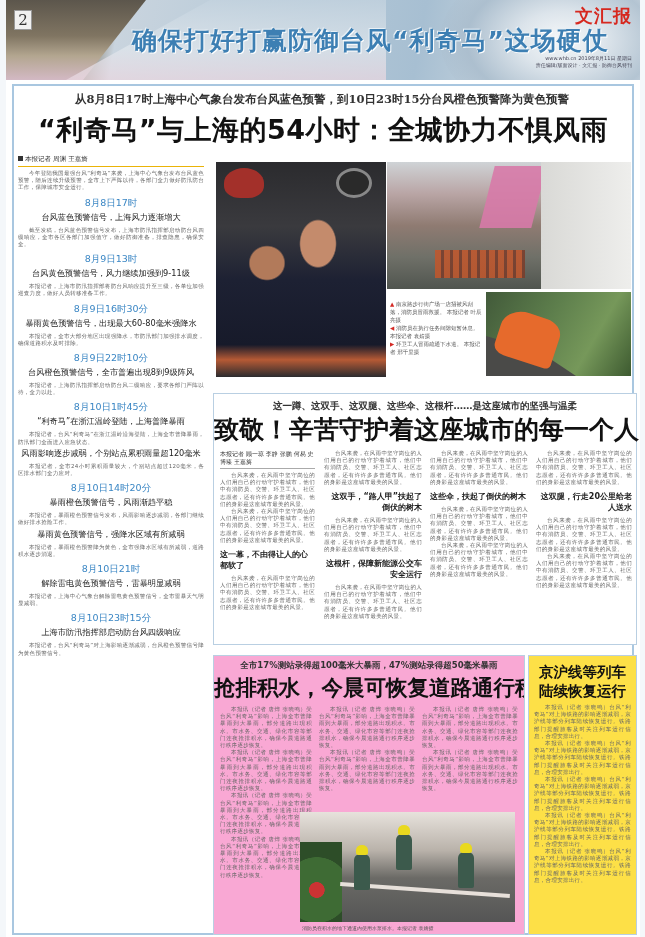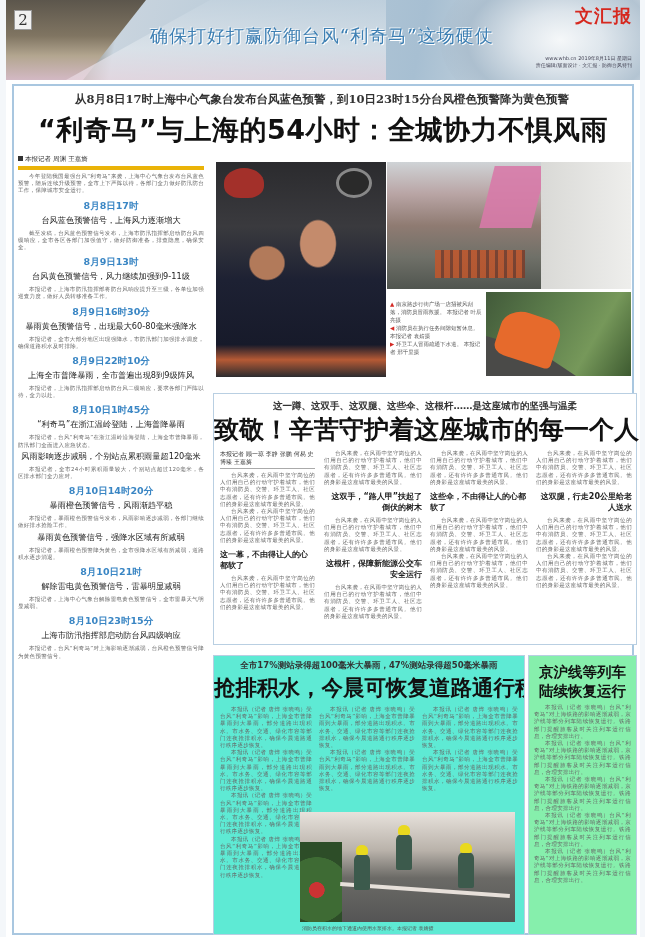--- a/index.html
+++ b/index.html
@@ -14,38 +14,38 @@
   .banner .photo-left { position: absolute; left: 0; top: 0; width: 140px; height: 80px;
     background: linear-gradient(180deg, #5c564c 0%, #807562 45%, #b3a690 70%, #d3b9c4 100%);
     clip-path: polygon(0 0, 100% 0, 55% 100%, 0 100%); }
   .banner .photo-mid { position: absolute; left: 60px; top: 0; width: 320px; height: 80px;
     background: linear-gradient(180deg, #c4d3df 0%, #dfe6ec 60%, #e9d7e0 100%);
     clip-path: polygon(45% 0, 100% 0, 100% 100%, 0 100%); opacity: .75; }
   .banner .swirl { position: absolute; right: -40px; top: -40px; width: 240px; height: 160px; border-radius: 50%;
     background: radial-gradient(ellipse at center, #ffffff 0%, #e1e8ee 25%, #a9bccc 55%, rgba(160,185,205,0) 75%); opacity: .8; }
   .page-num { position: absolute; left: 8px; top: 10px; width: 18px; height: 20px; background: #f1f1f1; border: 1px solid #999;
     font-family: "DejaVu Serif", serif; font-size: 15px; color: #333; text-align: center; line-height: 18px; }
-  .banner-title { position: absolute; left: 126px; top: 24px; font-size: 18px; font-weight: normal; color: #3d7fb3;
-    letter-spacing: 1px; text-shadow: 1px 1px 0 #fff, -1px -1px 0 #e9f0f5; white-space: nowrap; margin-left: 18px; }
+  .banner-title { position: absolute; left: 126px; top: 24px; font-size: 25px; font-weight: bold; color: #3d7fb3;
+    letter-spacing: 1px; text-shadow: 1px 1px 0 #fff, -1px -1px 0 #e9f0f5; white-space: nowrap; }
   .masthead { position: absolute; right: 8px; top: 4px; font-family: "DejaVu Serif", serif; font-weight: bold; color: #d6281f; font-size: 18px; letter-spacing: 1px; }
   .banner-meta { position: absolute; right: 8px; top: 55px; font-size: 5px; line-height: 7px; color: #445; text-align: right; }
 
   
   .frame { position: absolute; left: 6px; top: 84px; width: 622px; height: 851px; border: 2px solid #a9c7e0; }
 
   .kicker { position: absolute; left: 16px; top: 92px; width: 600px; text-align: center; font-family: "DejaVu Serif", serif;
     font-weight: bold; font-size: 11.5px; color: #333; white-space: nowrap; }
   .headline { position: absolute; left: 14px; top: 112px; width: 606px; text-align: center; font-weight: bold; font-size: 27px; color: #111; letter-spacing: 0.5px; white-space: nowrap; }
 
   
   .left-col { position: absolute; left: 12px; top: 155px; width: 186px; height: 780px; }
-  .byline { font-size: 6.5px; color: #333; border-bottom: 4px solid #eab308; padding-bottom: 2px; margin-bottom: 3px; }
+  .byline { font-size: 6.5px; color: #333; border-bottom: 1px solid #eab308; padding-bottom: 2px; margin-bottom: 3px; }
   .byline .sq { display: inline-block; width: 5px; height: 5px; background: #333; margin-right: 2px; }
   .txt { font-size: 5.5px; line-height: 7.2px; color: #666; text-indent: 2em; text-align: justify; letter-spacing: .3px; }
-  .t-time { text-align: center; color: #3a86c4; font-weight: bold; font-size: 9.5px; margin-top: 5px; }
+  .t-time { text-align: center; color: #3a86c4; font-weight: normal; font-size: 9.5px; margin-top: 5px; }
   .t-head { text-align: center; color: #222; font-weight: normal; font-size: 8.2px; margin: 2px 0 4px; white-space: nowrap; }
 
   
   .photo { position: absolute; overflow: hidden; }
   .p-firemen { left: 210px; top: 162px; width: 170px; height: 215px;
     background: radial-gradient(ellipse at 60% 38%, #c48b6c 0 12%, transparent 13%),
                 radial-gradient(ellipse at 30% 47%, #b27a5a 0 10%, transparent 11%),
                 linear-gradient(180deg, #2b2b2e 0%, #3a3a3e 30%, #1d2133 55%, #171a2a 85%, #b65a35 92%, #2b2b2e 100%); }
   .p-firemen .helmet { position: absolute; left: 8px; top: 6px; width: 40px; height: 30px; border-radius: 50% 50% 40% 40%; background: #a3302a; }
   .p-firemen .helmet2 { position: absolute; left: 120px; top: 6px; width: 36px; height: 30px; border-radius: 50%; background: #2a2a2a; border: 3px solid #888; }
@@ -64,34 +64,34 @@
   
   .feature { position: absolute; left: 207px; top: 393px; width: 424px; height: 252px; border: 1px solid #b9cfe2; background: #fff; }
   .feature .f-kicker { position: absolute; left: 0; top: 6px; width: 100%; text-align: center; font-size: 9.5px; font-weight: bold; color: #333; white-space: nowrap; }
   .feature .f-head { position: absolute; left: 0; top: 19px; width: 100%; text-align: center; font-family: "DejaVu Serif", serif; font-weight: bold; font-size: 25px; color: #111; white-space: nowrap; }
   .feature .f-byline { position: absolute; left: 6px; top: 56px; width: 95px; font-size: 6px; line-height: 8px; color: #333; border-bottom: 1px solid #aaa; padding-bottom: 2px; }
   .feature .fcol { position: absolute; top: 56px; height: 190px; overflow: hidden; }
   .feature .sub { font-weight: bold; font-size: 8px; color: #222; margin: 5px 0 4px; line-height: 11px; }
   .feature .sub.r { text-align: right; }
 
   
-  .rain { position: absolute; left: 207px; top: 655px; width: 312px; height: 280px; border: 1px solid #b9cfe2; background: #5eead4; overflow: hidden; }
+  .rain { position: absolute; left: 207px; top: 655px; width: 312px; height: 280px; border: 1px solid #b9cfe2; background: #f9a8d4; overflow: hidden; }
   .rain .r-kicker { position: absolute; left: 0; top: 4px; width: 100%; text-align: center; font-size: 8.5px; font-weight: bold; color: #333; white-space: nowrap; }
   .rain .r-head { position: absolute; left: 0; top: 17px; width: 100%; text-align: center; font-family: "DejaVu Serif", serif; font-weight: bold; font-size: 21.5px; color: #111; white-space: nowrap; }
   .rain .rcol { position: absolute; top: 50px; overflow: hidden; }
   .p-flood { position: absolute; left: 294px; top: 812px; width: 215px; height: 110px;
     background: linear-gradient(180deg, #e7e2dc 0%, #b9b2aa 35%, #6b6a66 60%, #555 100%); overflow: hidden; }
   .p-flood .plants { position: absolute; left: 0; bottom: 0; width: 42px; height: 80px; background: radial-gradient(circle at 40% 60%, #c33 0 14%, #3e6b34 15% 60%, #2d4d28 61%); }
   .p-flood .hose { position: absolute; left: 40px; top: 76px; width: 170px; height: 4px; background: #e7e0da; transform: rotate(4deg); }
   .p-flood .ff { position: absolute; width: 16px; height: 36px; background: #3c5a4c; border-radius: 6px 6px 2px 2px; }
   .p-flood .ff::before { content: ""; position: absolute; left: 2px; top: -9px; width: 12px; height: 10px; border-radius: 50% 50% 20% 20%; background: #e9d91e; }
   .flood-caption { position: absolute; left: 296px; top: 925px; width: 212px; font-size: 5px; color: #555; white-space: nowrap; overflow: hidden; }
 
   
-  .rail { position: absolute; left: 522px; top: 655px; width: 109px; height: 280px; border: 1px solid #b9cfe2; background: #86efac; overflow: hidden; padding: 6px 5px; }
+  .rail { position: absolute; left: 522px; top: 655px; width: 109px; height: 280px; border: 1px solid #b9cfe2; background: #fde047; overflow: hidden; padding: 6px 5px; }
   .rail .rl-head { font-family: "DejaVu Serif", serif; font-weight: bold; font-size: 14.5px; line-height: 19px; color: #111; text-align: center; margin-bottom: 4px; }
 </style>
 </head>
 <body>
 
 <div class="page">
 
   <div class="banner">
     <div class="photo-left"></div>
     <div class="photo-mid"></div>
@@ -124,21 +124,21 @@
       <div class="t-head">台风黄色预警信号，风力继续加强到9-11级</div>
       <p class="txt">本报记者，上海市防汛指挥部将防台风响应提升至三级，各单位加强巡查力度，做好人员转移准备工作。</p>
     </div>
     <div>
       <div class="t-time">8月9日16时30分</div>
       <div class="t-head">暴雨黄色预警信号，出现最大60-80毫米强降水</div>
       <p class="txt">本报记者，全市大部分地区出现强降水，市防汛部门加强排水调度，确保道路积水及时排除。</p>
     </div>
     <div>
       <div class="t-time">8月9日22时10分</div>
-      <div class="t-head">上海全市普降暴雨，全市普遍出现8到9级阵风</div>
+      <div class="t-head">台风橙色预警信号，全市普遍出现8到9级阵风</div>
       <p class="txt">本报记者，上海防汛指挥部启动防台风二级响应，要求各部门严阵以待，全力以赴。</p>
     </div>
     <div>
       <div class="t-time">8月10日1时45分</div>
       <div class="t-head">“利奇马”在浙江温岭登陆，上海普降暴雨</div>
       <p class="txt">本报记者，台风“利奇马”在浙江温岭沿海登陆，上海全市普降暴雨，防汛部门全面进入应急状态。</p>
     </div>
     <div>
       <div class="t-head">风雨影响逐步减弱，个别站点累积雨量超120毫米</div>
       <p class="txt">本报记者，全市24小时累积雨量较大，个别站点超过120毫米，各区排水部门全力应对。</p>
@@ -195,21 +195,21 @@
       <p class="txt">台风来袭，在风雨中坚守岗位的人们用自己的行动守护着城市，他们中有消防员、交警、环卫工人、社区志愿者，还有许许多多普通市民。他们的身影是这座城市最美的风景。</p>
     </div>
     <div class="fcol" style="left:6px; width:95px; top:78px;">
       <p class="txt">台风来袭，在风雨中坚守岗位的人们用自己的行动守护着城市，他们中有消防员、交警、环卫工人、社区志愿者，还有许许多多普通市民。他们的身影是这座城市最美的风景。</p>
       <p class="txt">台风来袭，在风雨中坚守岗位的人们用自己的行动守护着城市，他们中有消防员、交警、环卫工人、社区志愿者，还有许许多多普通市民。他们的身影是这座城市最美的风景。</p>
       <div class="sub">这一幕，不由得让人的心都软了</div>
       <p class="txt">台风来袭，在风雨中坚守岗位的人们用自己的行动守护着城市，他们中有消防员、交警、环卫工人、社区志愿者，还有许许多多普通市民。他们的身影是这座城市最美的风景。</p>
     </div>
     <div class="fcol" style="left:216px; width:98px;">
       <p class="txt">台风来袭，在风雨中坚守岗位的人们用自己的行动守护着城市，他们中有消防员、交警、环卫工人、社区志愿者，还有许许多多普通市民。他们的身影是这座城市最美的风景。</p>
-      <div class="sub">这些伞，不由得让人的心都软了</div>
+      <div class="sub">这些伞，扶起了倒伏的树木</div>
       <p class="txt">台风来袭，在风雨中坚守岗位的人们用自己的行动守护着城市，他们中有消防员、交警、环卫工人、社区志愿者，还有许许多多普通市民。他们的身影是这座城市最美的风景。</p>
       <p class="txt">台风来袭，在风雨中坚守岗位的人们用自己的行动守护着城市，他们中有消防员、交警、环卫工人、社区志愿者，还有许许多多普通市民。他们的身影是这座城市最美的风景。</p>
     </div>
     <div class="fcol" style="left:322px; width:96px;">
       <p class="txt">台风来袭，在风雨中坚守岗位的人们用自己的行动守护着城市，他们中有消防员、交警、环卫工人、社区志愿者，还有许许多多普通市民。他们的身影是这座城市最美的风景。</p>
       <div class="sub r">这双腿，行走20公里给老人送水</div>
       <p class="txt">台风来袭，在风雨中坚守岗位的人们用自己的行动守护着城市，他们中有消防员、交警、环卫工人、社区志愿者，还有许许多多普通市民。他们的身影是这座城市最美的风景。</p>
       <p class="txt">台风来袭，在风雨中坚守岗位的人们用自己的行动守护着城市，他们中有消防员、交警、环卫工人、社区志愿者，还有许许多多普通市民。他们的身影是这座城市最美的风景。</p>
     </div>
   </div>

